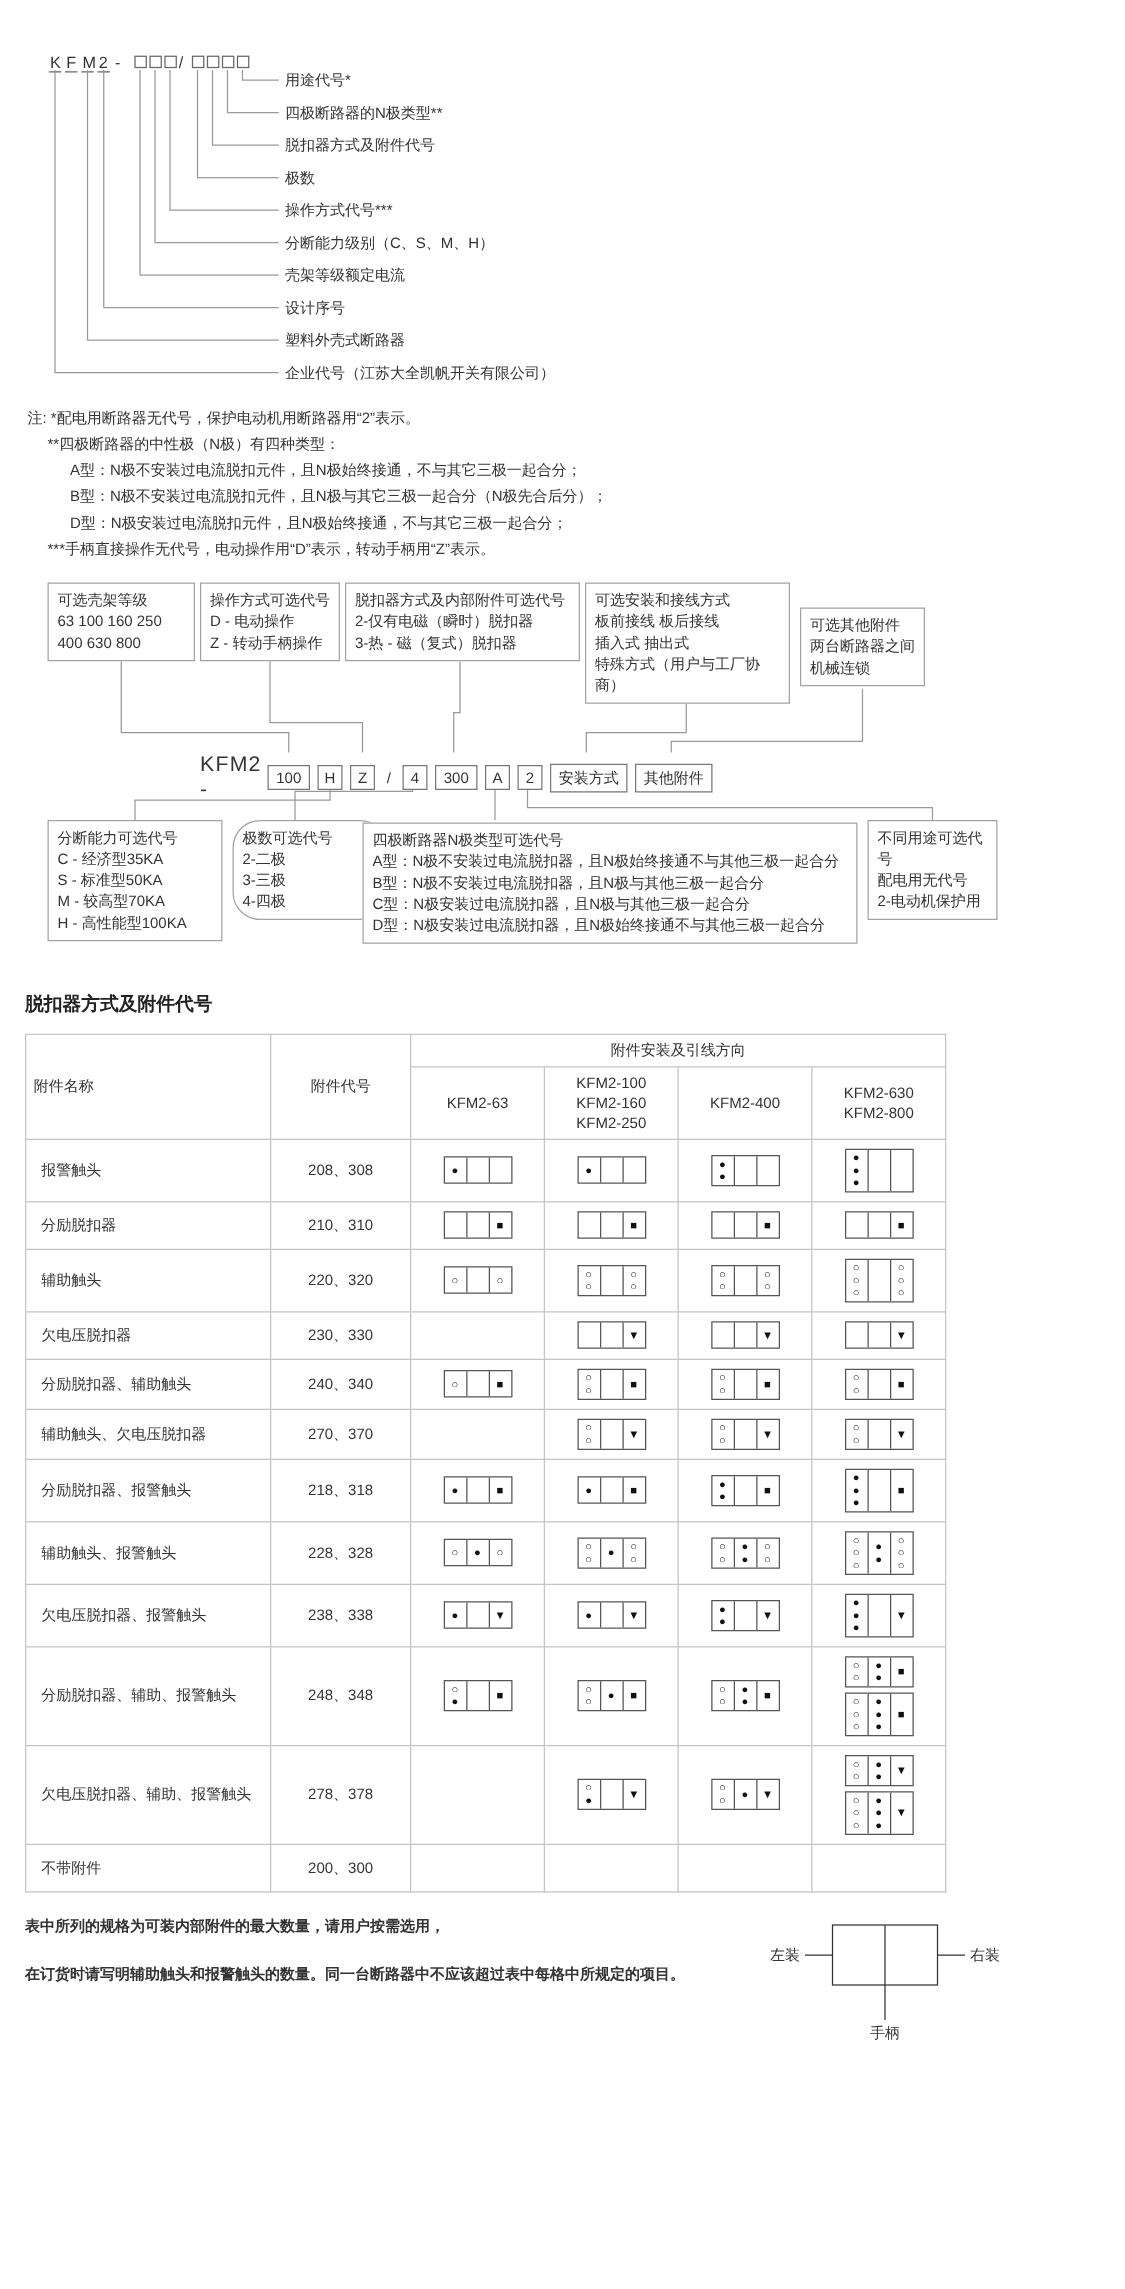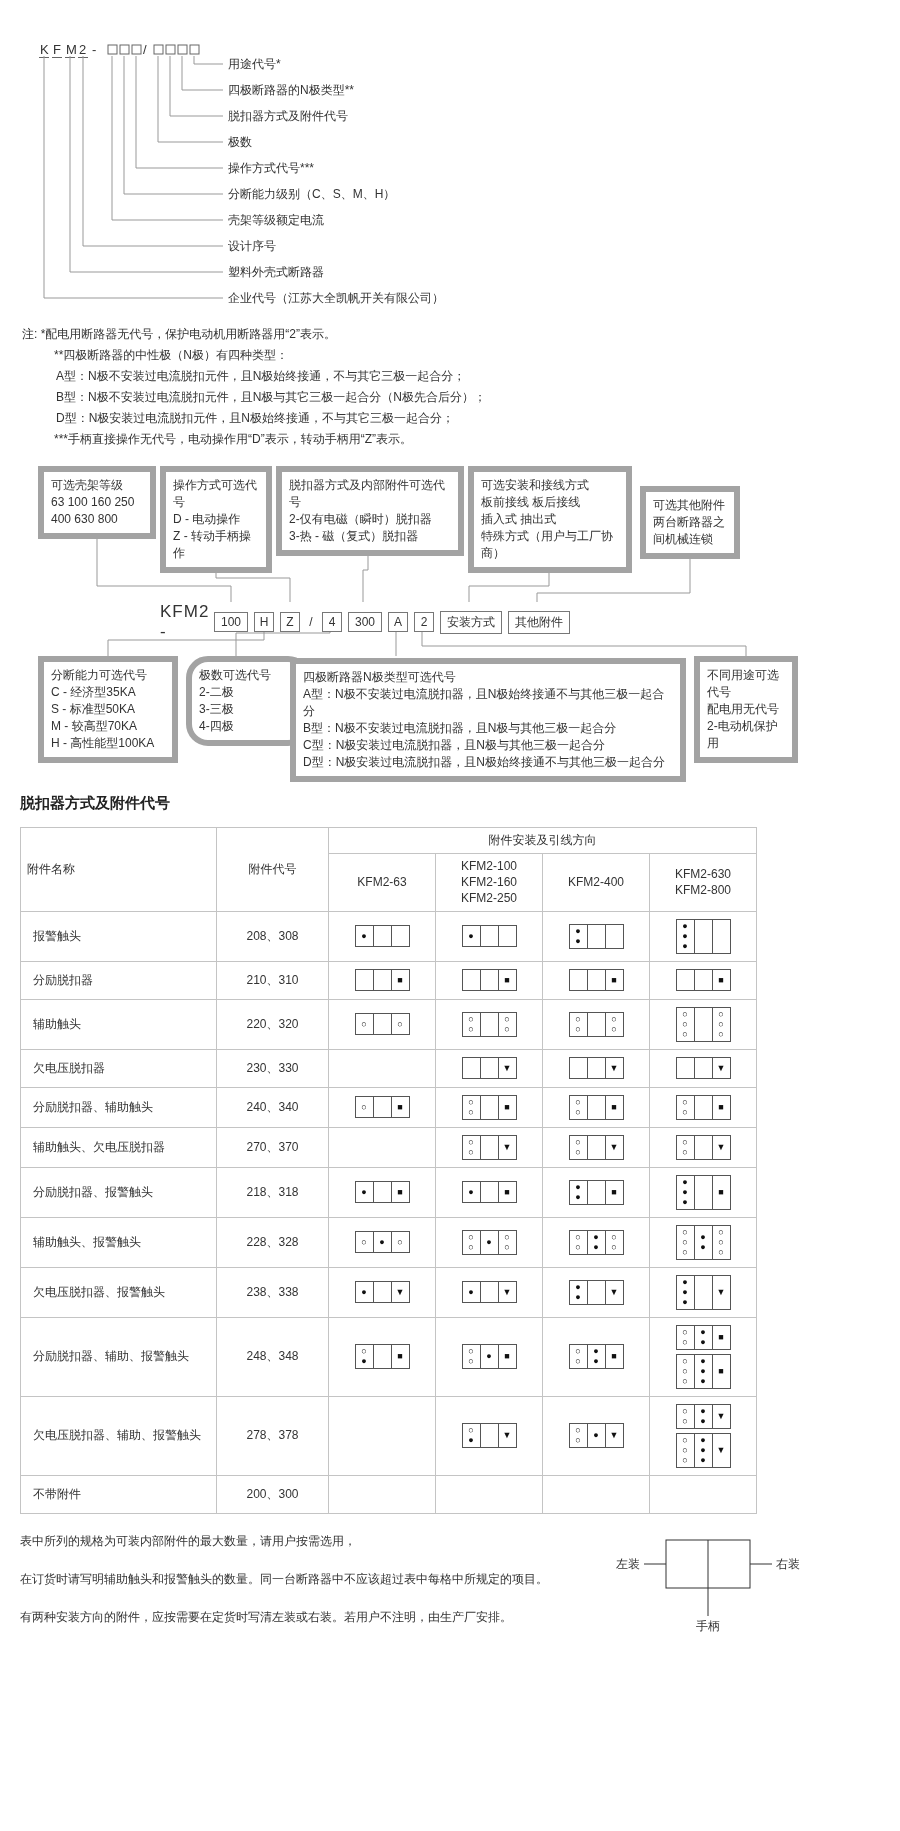--- a/index.html
+++ b/index.html
@@ -4,27 +4,27 @@
 <style>
   html,body{margin:0;padding:0;}
   body{width:900px;height:1831px;background:#ffffff;color:#333;
        font-family:"Liberation Sans","DejaVu Sans",sans-serif;font-size:12px;}
   .page{padding:12px 0 0 20px;position:relative;}
   svg text{fill:#333;font-family:"Liberation Sans","DejaVu Sans",sans-serif;}
   
   #legend-svg{display:block;margin-top:4px;}
   
   .notes{margin:10px 0 0 2px;line-height:21px;}
-  .n-ind1{margin-left:32px;}
+  .n-ind1{margin-left:16px;}
   .n-ind2{margin-left:34px;}
   
   .selector{position:relative;height:300px;margin-top:16px;width:782px;}
   .sel-lines{position:absolute;left:0;top:0;pointer-events:none;}
   .sel-lines polyline,.sel-lines line{fill:none;stroke:#999;stroke-width:1;}
-  .bx{position:absolute;border:6px solid #a3a3a3;padding:5px 7px;line-height:17px;background:#fff;box-sizing:border-box;}
+  .bx{position:absolute;border:1px solid #a3a3a3;padding:5px 7px;line-height:17px;background:#fff;box-sizing:border-box;}
   .bx-line{line-height:17px;}
   #bx-frame{left:18px;top:0;width:118px;}
   #bx-oper{left:140px;top:0;width:112px;}
   #bx-trip{left:256px;top:0;width:188px;}
   #bx-mount{left:448px;top:0;width:164px;}
   #bx-other{left:620px;top:20px;width:100px;}
   #bx-ability{left:18px;top:190px;width:140px;}
   #bx-poles{left:166px;top:190px;width:124px;border-radius:22px;}
   #bx-npole{left:270px;top:192px;width:396px;}
   #bx-use{left:674px;top:190px;width:104px;}
@@ -44,21 +44,21 @@
   .frame-h{white-space:pre-line;line-height:1.35;text-align:center;padding:3px 2px;}
   td.cell-name{text-align:left;padding:10px 12px;}
   td.cell-code{text-align:center;}
   td.cell-diag{text-align:center;padding:5px 4px;}
   .diag{display:inline-flex;border:1px solid #555;background:#fff;margin:2px 0;align-items:stretch;}
   .comp{min-width:15px;min-height:16px;display:flex;flex-direction:column;justify-content:center;align-items:center;gap:1px;padding:2px 1px;}
   .comp + .comp{border-left:1px solid #555;}
   .sym{font-size:9px;line-height:1;display:block;color:#111;}
   
   .footer{display:flex;margin-top:18px;width:782px;align-items:flex-start;}
-  .f-notes{width:580px;line-height:1.5;}
+  .f-notes{width:580px;line-height:1.5;font-weight:bold;}
   .f-notes p{margin:0 0 20px 0;}
   .mount-svg line{stroke:#333;stroke-width:1;}
   .mount-svg rect{fill:none;stroke:#333;}
   .mount-svg text{font-size:12px;}
 </style>
 </head>
 <body>
 
 <div class="page">
 
@@ -805,21 +805,20 @@
           <td class="cell-diag"></td>
           <td class="cell-diag"></td>
         </tr>
       </tbody>
   </table>
 
   <div class="footer">
     <div class="f-notes">
       <p>表中所列的规格为可装内部附件的最大数量，请用户按需选用，</p>
       <p>在订货时请写明辅助触头和报警触头的数量。同一台断路器中不应该超过表中每格中所规定的项目。</p>
-      <p>有两种安装方向的附件，应按需要在定货时写清左装或右装。若用户不注明，由生产厂安排。</p>
     </div>
     <svg class="mount-svg" width="210" height="104">
       <text x="46" y="36" text-anchor="end">左装</text>
       <line x1="50" y1="32" x2="72" y2="32"></line>
       <rect x="72" y="8" width="84" height="48"></rect>
       <line x1="114" y1="8" x2="114" y2="56"></line>
       <line x1="156" y1="32" x2="178" y2="32"></line>
       <text x="182" y="36">右装</text>
       <line x1="114" y1="56" x2="114" y2="84"></line>
       <text x="114" y="98" text-anchor="middle">手柄</text>

